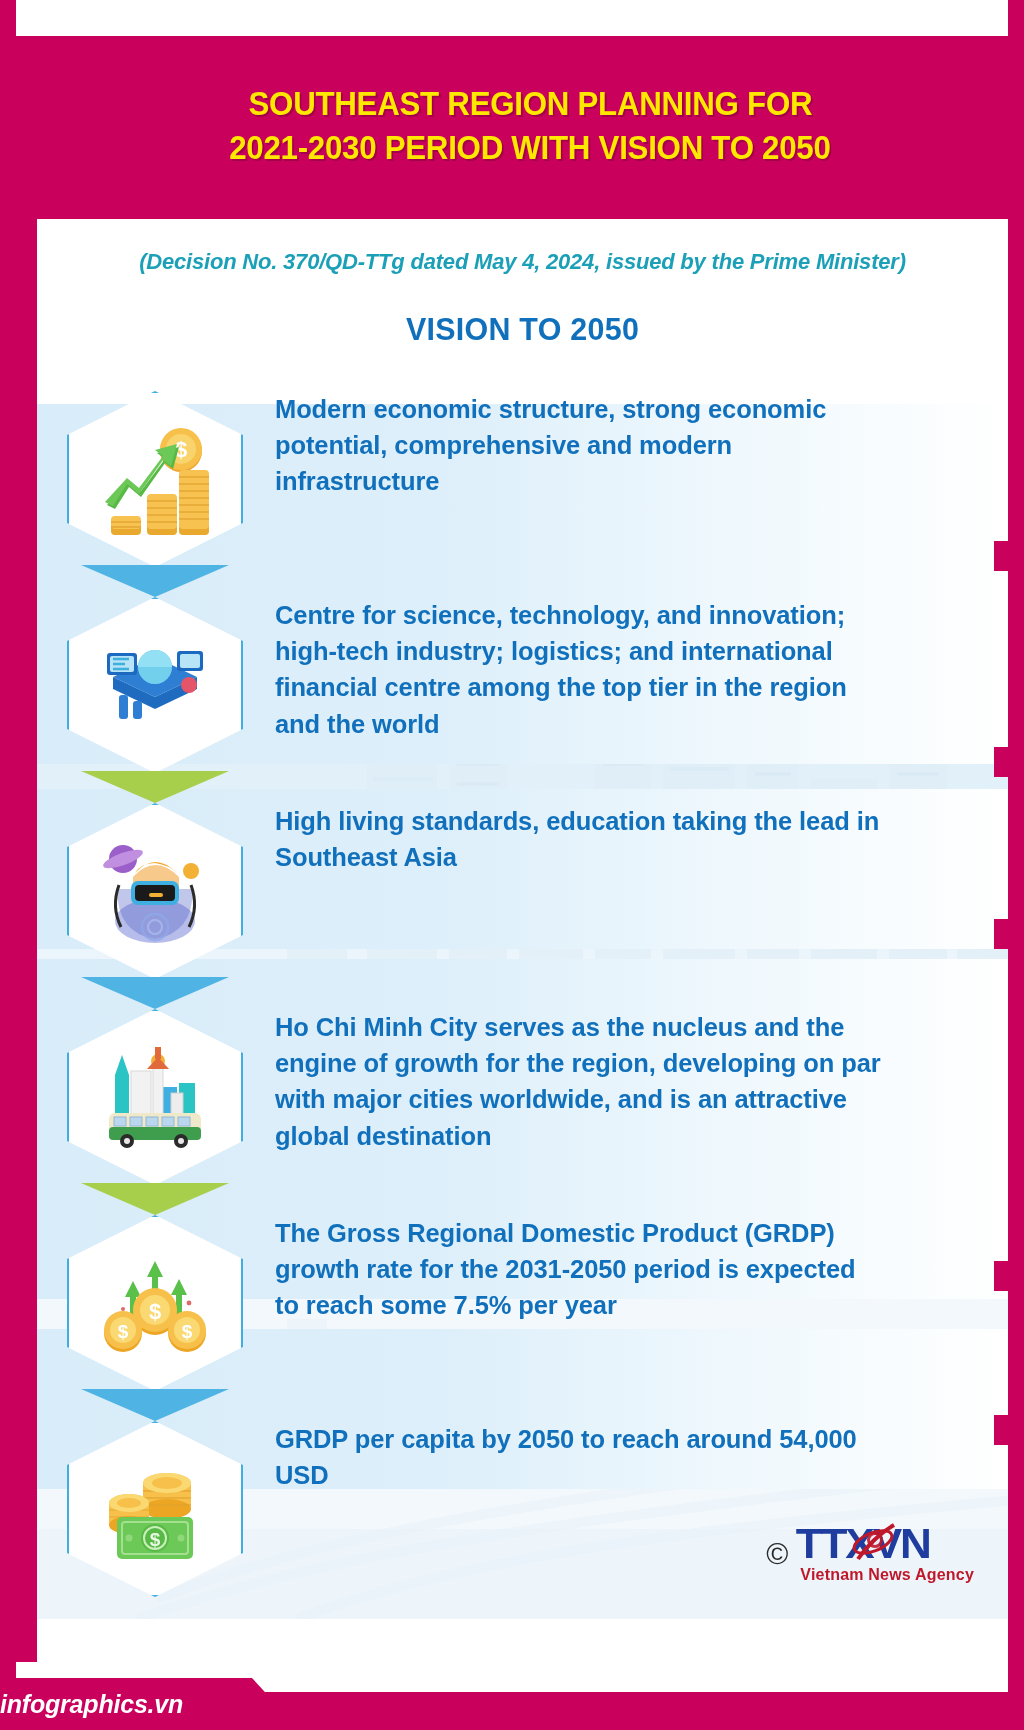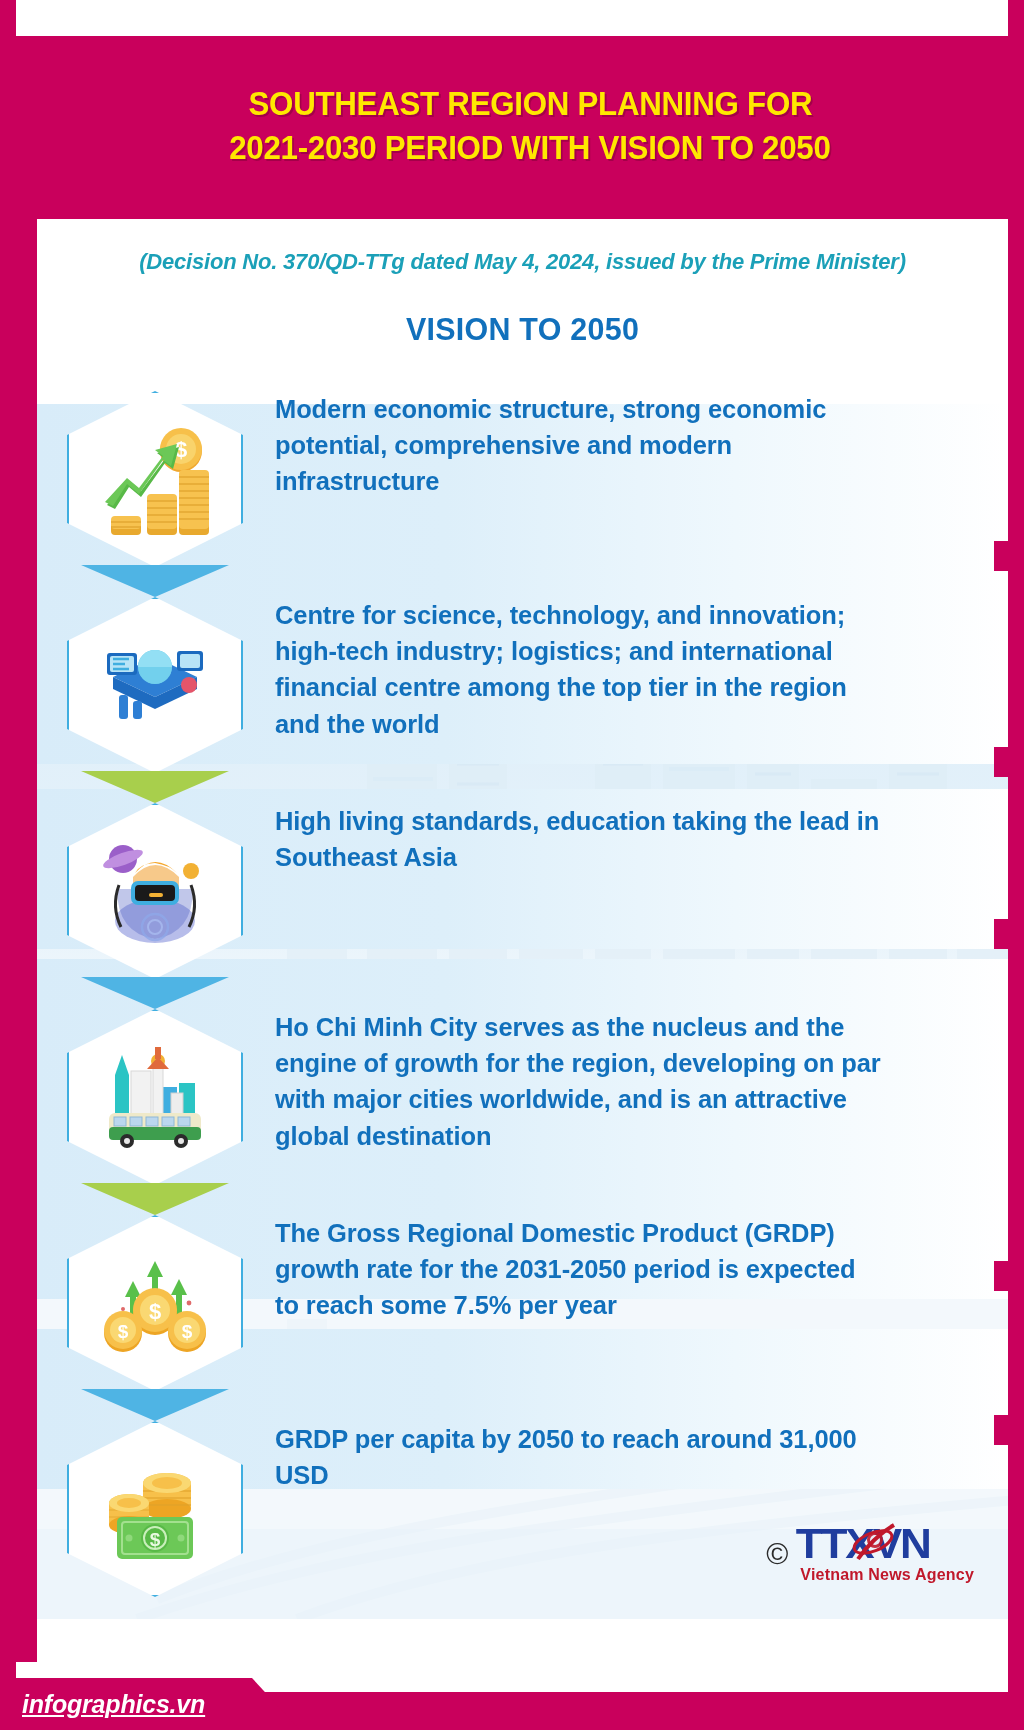--- a/index.html
+++ b/index.html
@@ -151,21 +151,21 @@
     background:#ffffff;
   }
   .ig-banner {
     position:absolute; left:0; bottom:0; height:52px; width:300px;
     background:#C9005C;
     clip-path:polygon(0 0, 252px 0, 300px 100%, 0 100%);
     display:flex; align-items:center;
   }
   .ig-text {
     color:#ffffff; font-style:italic; font-weight:bold;
-    font-size:25px; padding-left:22px; letter-spacing:-0.2px;text-decoration:underline;
+    font-size:25px; letter-spacing:-0.2px;
   }
 
   
   .logo-block {
     position:absolute; right:34px; bottom:78px;
     display:flex; align-items:center; gap:12px;
   }
   .copy-mark {
     color:#2b2b2b; font-size:30px; line-height:1;
   }
@@ -500,21 +500,21 @@
               <rect x="24" y="70" width="76" height="42" rx="5" fill="#6CC857"></rect>
               <rect x="29" y="75" width="66" height="32" rx="3" fill="none" stroke="#A3E08F" stroke-width="2"></rect>
               <circle cx="62" cy="91" r="14" fill="#58B947"></circle>
               <circle cx="62" cy="91" r="11" fill="none" stroke="#C9EFBB" stroke-width="2"></circle>
               <text x="62" y="99" font-size="19" font-weight="bold" fill="#E9F9E2" text-anchor="middle" font-family="Liberation Sans, sans-serif">$</text>
               <circle cx="36" cy="91" r="3.5" fill="#8FD97B"></circle>
               <circle cx="88" cy="91" r="3.5" fill="#8FD97B"></circle>
             </g>
           </svg>
         </div>
-        <div class="item-text">GRDP per capita by 2050 to reach around 31,000 USD</div>
+        <div class="item-text">GRDP per capita by 2050 to reach around 54,000 USD</div>
       </div>
 
     </div>
 
     <div class="logo-block">
       <span class="copy-mark">©</span>
       <div class="ttx">
         <div class="ttx-main">TTXVN</div>
         <svg class="ttx-swoosh" viewBox="0 0 46 42">
           <ellipse cx="23" cy="21" rx="20" ry="9" fill="none" stroke="#C0182B" stroke-width="3" transform="rotate(-22 23 21)"></ellipse>

